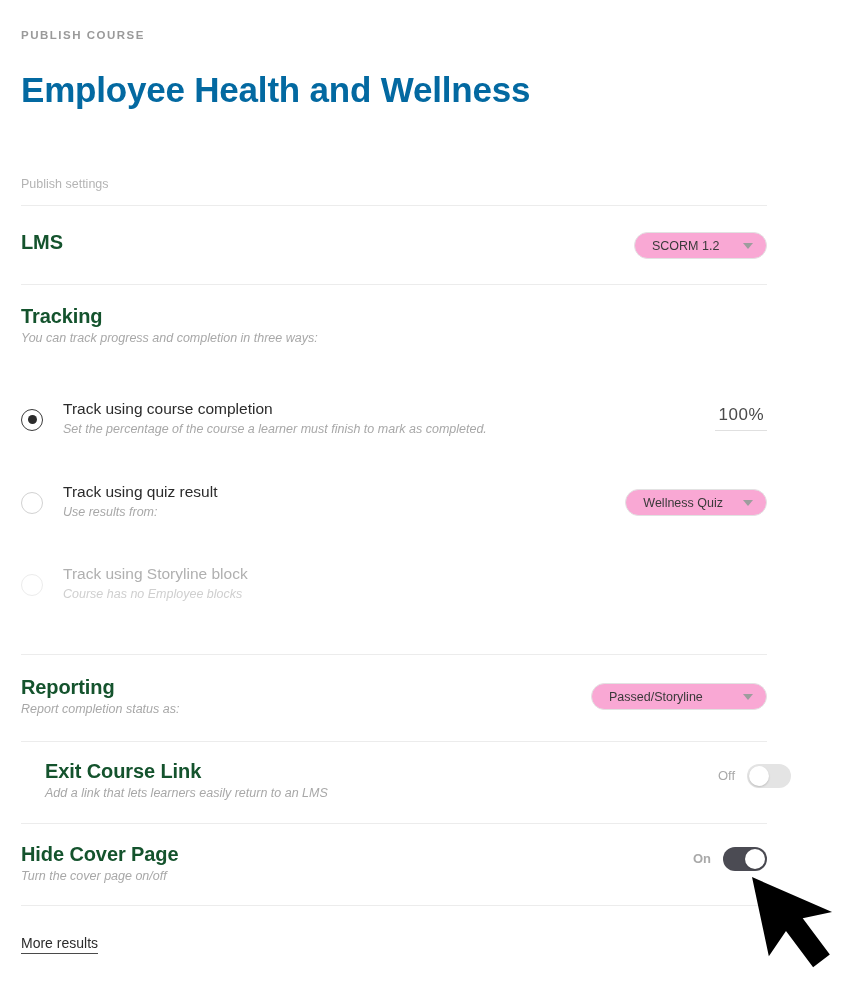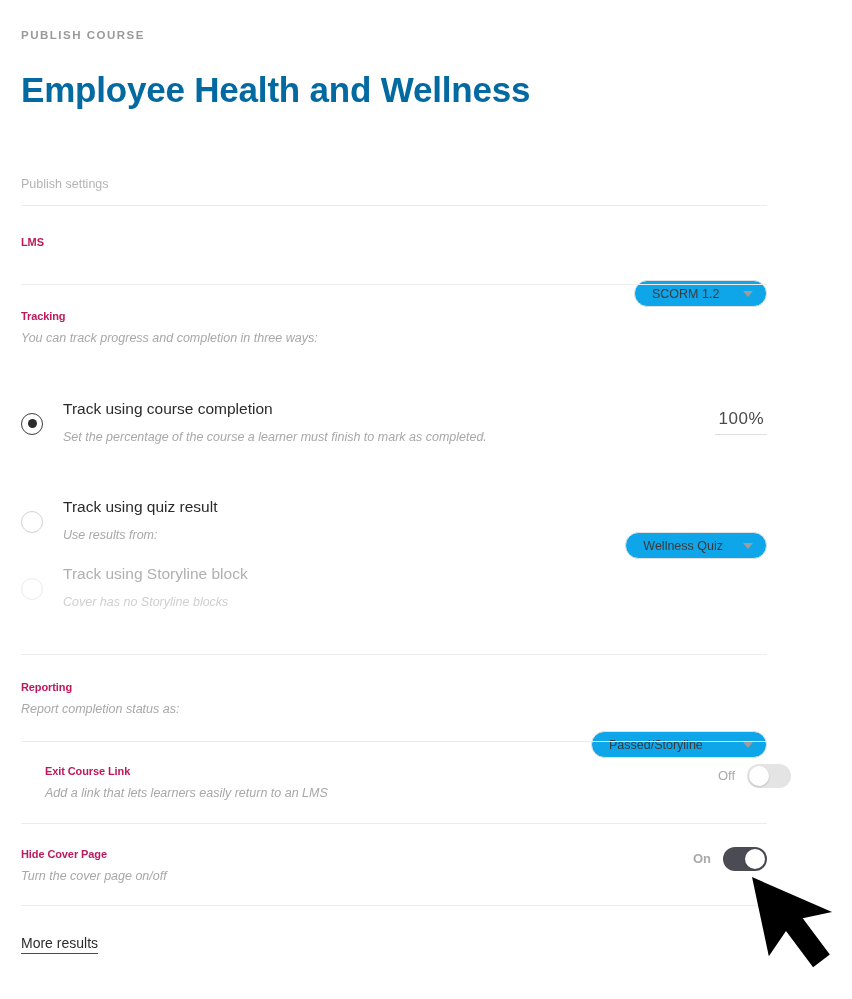--- a/index.html
+++ b/index.html
@@ -67,47 +67,46 @@
     width: 746px;
   }
   .row-text { flex: 0 1 auto; }
   .row-ctrl {
     flex: 0 0 auto;
     display: flex;
     align-items: center;
     justify-content: flex-end;
   }
   .head {
-    font-size: 11px;
+    font-size: 20px;
     font-weight: bold;
-    color: #be185d;
+    color: #14532d;
     line-height: 21px;
     letter-spacing: -0.1px;
   }
   .hint {
     font-size: 12.5px;
     font-style: italic;
     color: #a8a8a8;
     line-height: 17px;
     margin-top: 3px;
   }
 
   
   .pill {
     display: inline-flex;
     align-items: center;
     justify-content: space-between;
     border: 1px solid #e2e2e2;
     border-radius: 999px;
-    background: #0ea5e9;
+    background: #f9a8d4;
     height: 27px;
     padding: 0 13px 0 17px;
     box-sizing: border-box;
     cursor: pointer;
-    margin-top: 48px;
   }
   .pill-label {
     font-size: 12.5px;
     color: #3a3a3a;
     line-height: 14px;
     white-space: nowrap;
   }
   .caret {
     width: 0; height: 0;
     border-left: 5px solid transparent;
@@ -153,21 +152,21 @@
     font-size: 15.5px;
     color: #2b2b2b;
     line-height: 20px;
   }
   .opt-title.muted { color: #b0b0b0; }
   .opt-hint {
     font-size: 12.5px;
     font-style: italic;
     color: #a8a8a8;
     line-height: 17px;
-    margin-top: 10px;
+    margin-top: 2px;
   }
   .opt-hint.muted { color: #cfcfcf; }
 
   
   .pct-field {
     display: inline-block;
     border-bottom: 1.5px solid #e0e0e0;
     padding: 0 3px 5px 3px;
     min-width: 46px;
     text-align: right;
@@ -309,21 +308,21 @@
         <span class="pill-label">Wellness Quiz</span>
         <span class="caret"></span>
       </div>
     </div>
   </div>
 
   <div id="opt-3" class="opt">
     <div class="radio disabled"></div>
     <div class="opt-body">
       <div class="opt-title muted">Track using Storyline block</div>
-      <div class="opt-hint muted">Cover has no Storyline blocks</div>
+      <div class="opt-hint muted">Course has no Employee blocks</div>
     </div>
   </div>
 
   <div id="div-3" class="divider"></div>
 
   <div id="reporting" class="row">
     <div class="row-text">
       <div class="head">Reporting</div>
       <div class="hint">Report completion status as:</div>
     </div>

